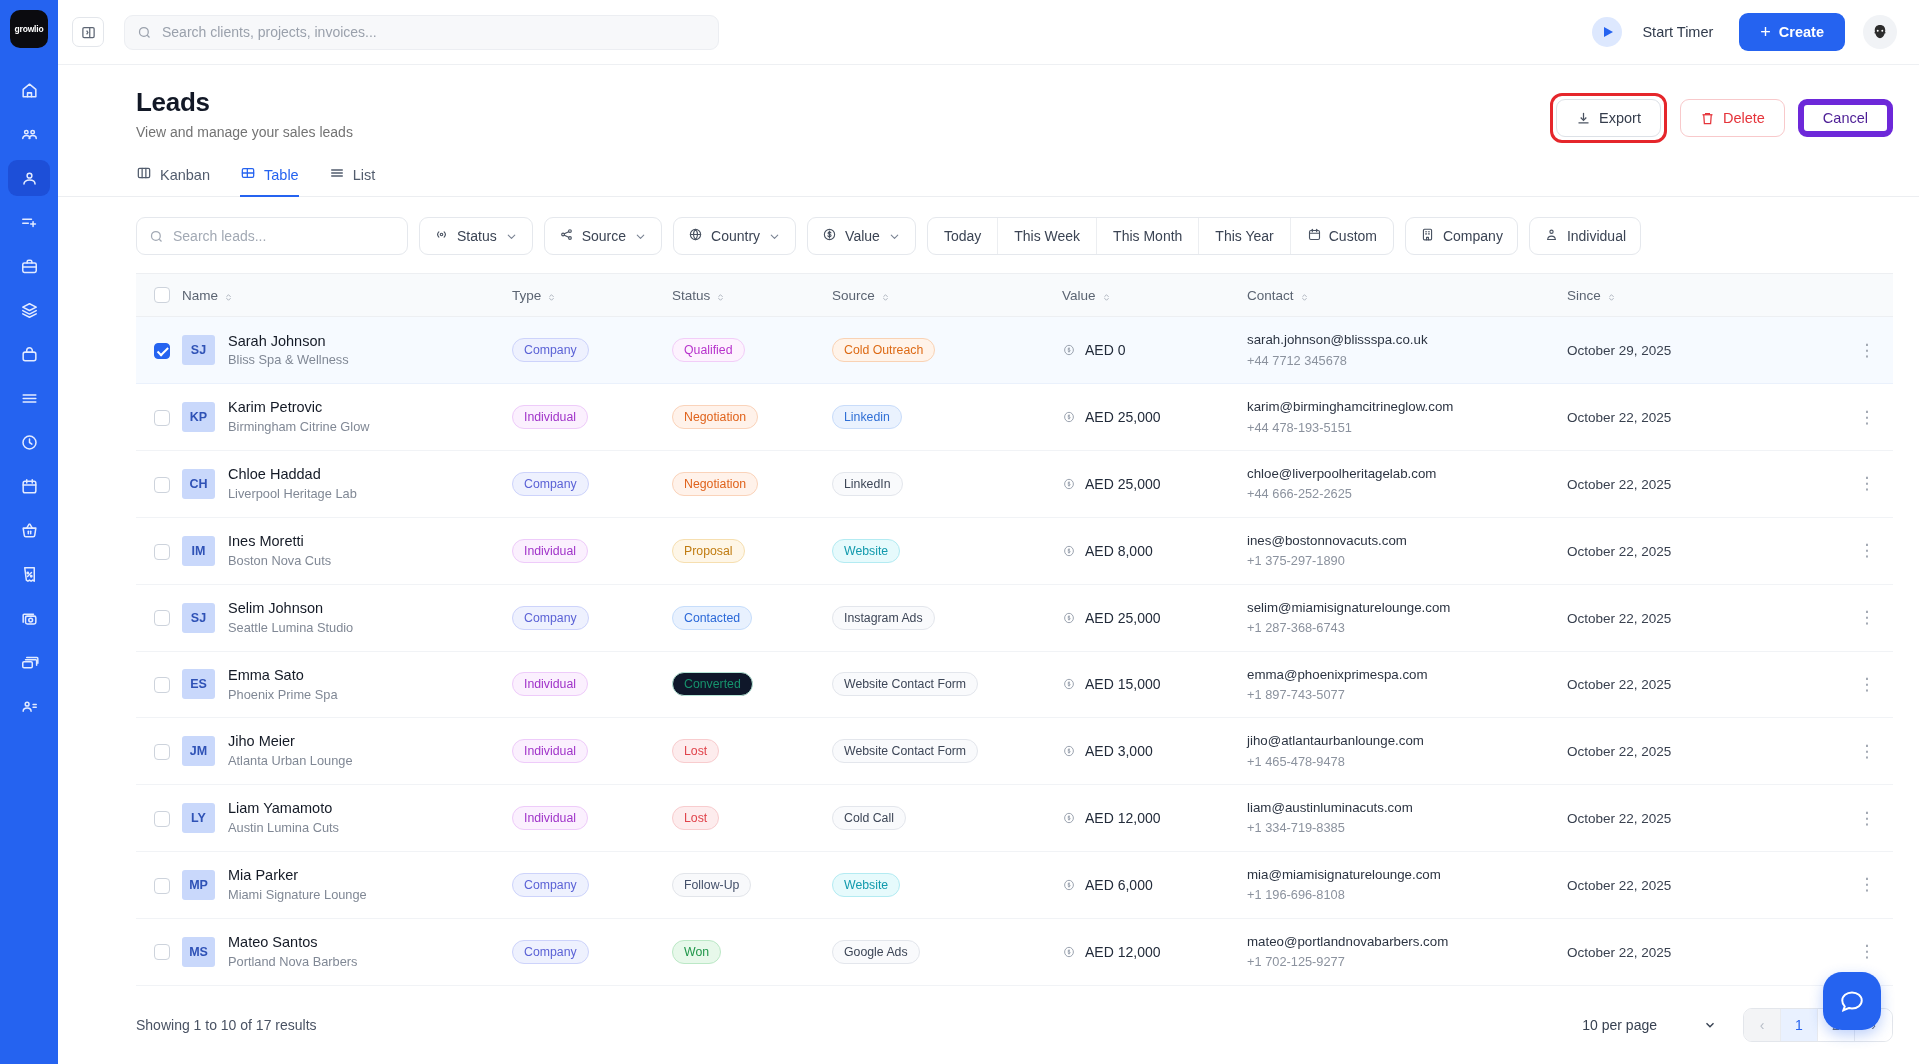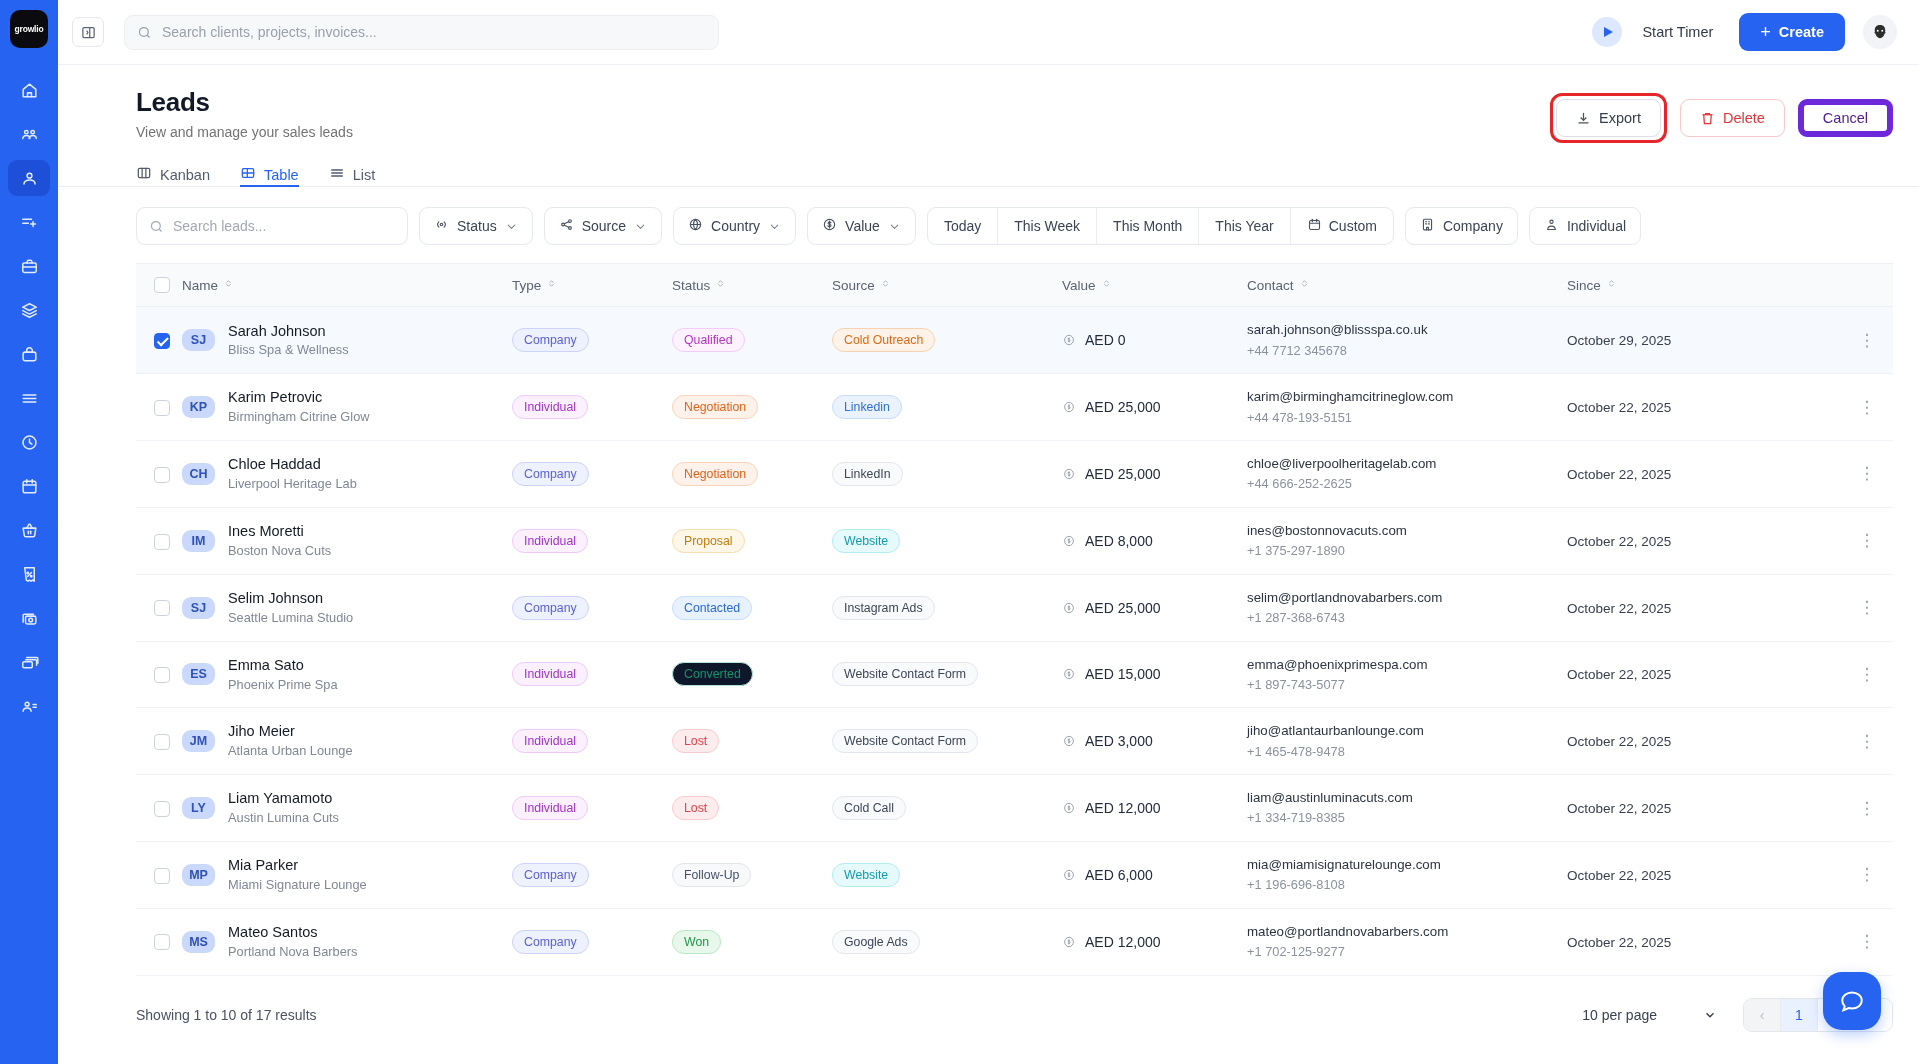--- a/index.html
+++ b/index.html
@@ -102,21 +102,21 @@
     display: flex; align-items: center; gap: 8px; cursor: pointer; background: #fff;
     font-family: inherit;
   }
   .btn-export { border: 1px solid #dde1e7; color: #353d4c; }
   .btn-delete { border: 1px solid #f8c9cb; color: #e5333a; }
   .btn-cancel { border: 6px solid #6d28d9; color: #4c1d95; }
 
   
   .tabs { display: flex; gap: 30px; padding: 22px 0 0 78px; border-bottom: 1px solid #eceef1; }
   .tab {
-    display: flex; align-items: center; gap: 8px; padding-bottom: 1px;
+    display: flex; align-items: center; gap: 8px; padding-bottom: 11px;
     font-size: 14.5px; color: #525c6d; cursor: pointer; border-bottom: 2px solid transparent;
     margin-bottom: -1px;
   }
   .tab.active { color: #2563f0; border-bottom-color: #2563f0; font-weight: 500; }
 
   
   .filters { display: flex; align-items: center; gap: 11px; padding: 20px 26px 0 78px; }
   .f-search {
     width: 272px; height: 38px; border: 1px solid #e5e8ed; border-radius: 9px;
     display: flex; align-items: center; gap: 9px; padding: 0 12px; background: #fff; cursor: text;
@@ -139,39 +139,39 @@
   .seg-item:last-child { border-right: none; }
 
   
   .table-wrap { padding: 18px 26px 0 78px; }
   table { width: 100%; border-collapse: collapse; }
   thead th {
     background: #f8fafc; text-align: left; font-size: 13.5px; color: #5b6472; font-weight: 400;
     padding: 13px 0; border-top: 1px solid #edeff2; border-bottom: 1px solid #edeff2;
   }
   thead th:first-child { padding-left: 18px; border-radius: 0; }
-  .th-in { display: inline-flex; align-items: flex-start; gap: 5px; cursor: pointer; }
+  .th-in { display: inline-flex; align-items: flex-end; gap: 5px; cursor: pointer; }
   tbody td { padding: 13px 0; border-bottom: 1px solid #f1f3f6; vertical-align: middle; }
   tbody td:first-child { padding-left: 18px; }
   tbody tr.selected { background: #f6faff; }
   tbody tr.selected td { border-bottom-color:#eaf1fc; }
 
   .cb {
     width: 16px; height: 16px; border: 1.5px solid #cdd3dc; border-radius: 4px;
     display: inline-block; background: #fff; cursor: pointer; vertical-align: middle;
   }
   .cb.checked { background: #2563f0; border-color: #2563f0; position: relative; }
   .cb.checked::after {
     content: ""; position: absolute; left: 4.5px; top: 1px; width: 4px; height: 8.5px;
     border: solid #fff; border-width: 0 2px 2px 0; transform: rotate(45deg);
   }
 
   .name-cell { display: flex; align-items: center; gap: 13px; }
   .avatar {
-    width: 33px; height: 22px; border-radius: 9px; background: #c9d8fb; color: #2f52b6;
+    width: 33px; height: 30px; border-radius: 3px; background: #c9d8fb; color: #2f52b6;
     display: flex; align-items: center; justify-content: center;
     font-size: 12.5px; font-weight: 600; flex: 0 0 33px;
   }
   .nm { font-size: 14.5px; color: #141a26; font-weight: 500; line-height: 1.3; }
   .co { font-size: 12.8px; color: #808895; margin-top: 2px; line-height: 1.3; }
 
   .badge {
     display: inline-flex; align-items: center; justify-content: center;
     height: 24px; padding: 0 11px; border-radius: 13px;
     font-size: 12.3px; border: 1px solid transparent; white-space: nowrap;
@@ -760,21 +760,21 @@
               <div class="val-cell">
                 <svg viewBox="0 0 24 24" width="14" height="14" fill="none" stroke="#9aa2ae" stroke-width="1.7">
                   <ellipse cx="12" cy="12" rx="7.5" ry="8"></ellipse>
                   <path d="M13.8 9.9c-.4-.6-1.1-.9-1.9-.9-1 0-1.8.5-1.8 1.3 0 1.9 3.8 1 3.8 2.9 0 .9-.8 1.5-2 1.5-.9 0-1.6-.4-2-1"></path>
                   <path d="M12 7.8v8.4"></path>
                 </svg>
                 <span>AED 25,000</span>
               </div>
             </td>
      <td>
-        <div class="em">selim@portlandnovabarbers.com</div>
+        <div class="em">selim@miamisignaturelounge.com</div>
         <div class="ph2">+1 287-368-6743</div>
             </td>
      <td><span class="since">October 22, 2025</span></td>
      <td>
               <div class="dots">⋮</div>
             </td>
           </tr>
           <tr>
             <td><span class="cb"></span></td>
      <td>

